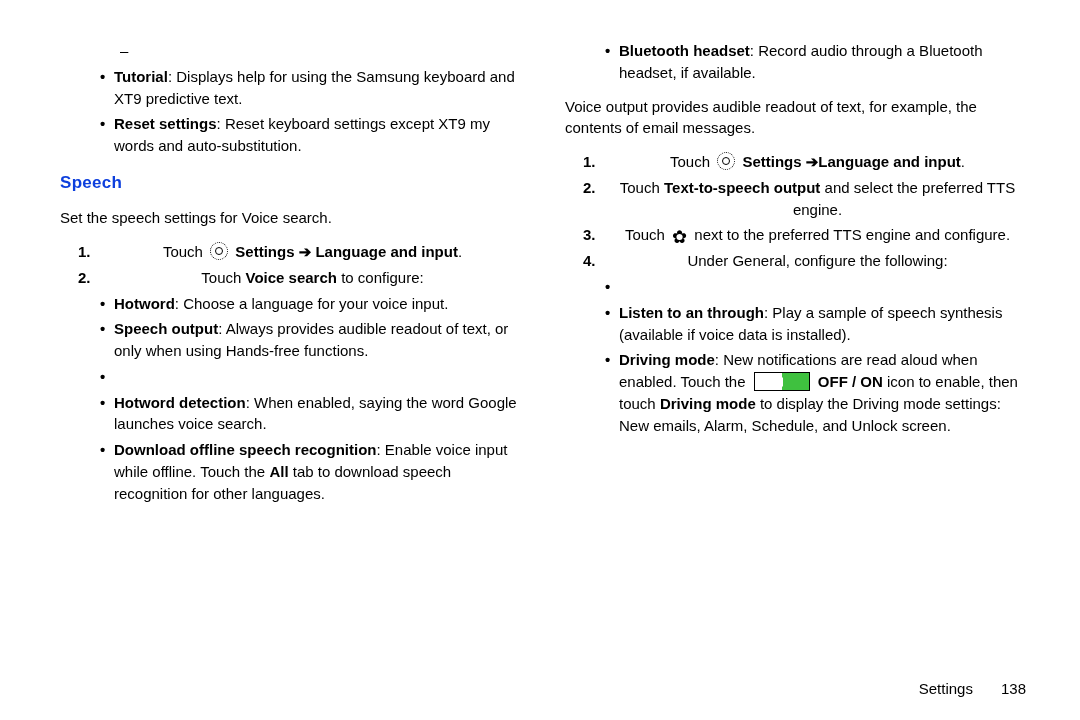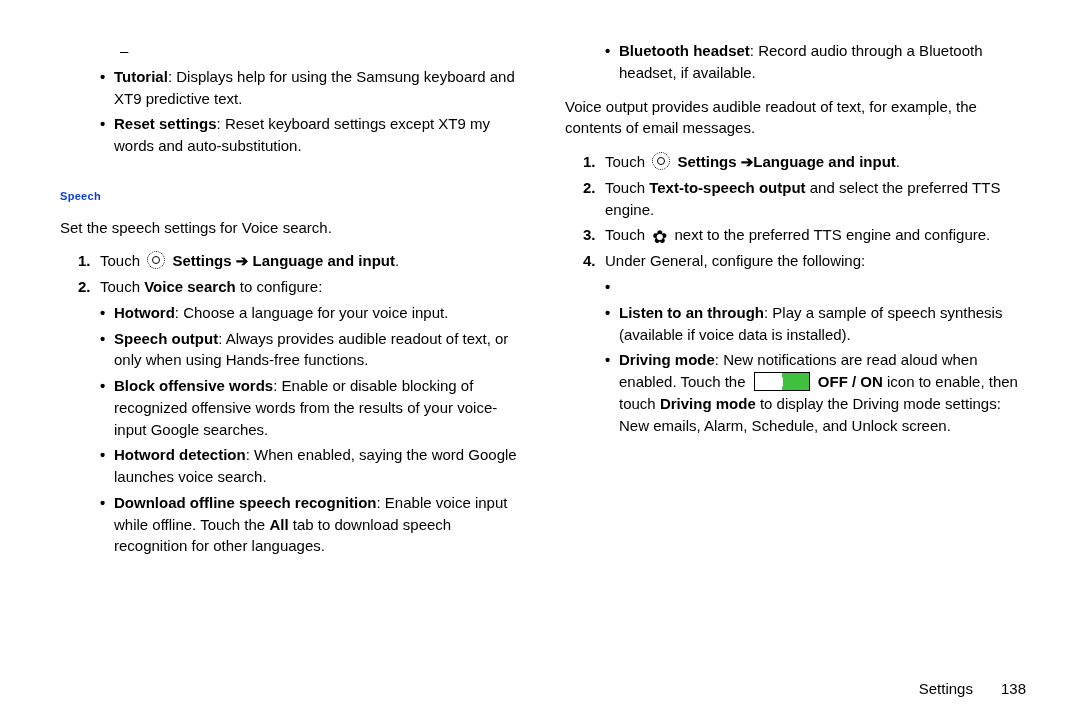--- a/index.html
+++ b/index.html
@@ -10,26 +10,26 @@
     box-sizing:border-box;
     padding:36px 50px 20px 60px;
     display:flex;flex-direction:column;
   }
   .cols{flex:1;display:flex;gap:40px;}
   .col{flex:1;min-width:0;}
   .bullet-row, .dash-row, .num-row{display:flex;align-items:flex-start;margin:4px 0;}
   .bullet-row .mark{width:14px;flex:none;font-weight:bold;}
   .dash-row .mark{width:14px;flex:none;}
   .num-row .mark{width:22px;flex:none;font-weight:bold;}
-  .num-row .body{flex:1;}
+  .num-row .body{flex:1;text-align:center;}
   .bullet-row .body, .dash-row .body, .num-row .body{flex:1;}
   .indent2{padding-left:40px;}
   .indent3{padding-left:60px;}
   b{font-weight:bold;}
-  .sect{color:#0d3fdd;font-weight:800;font-size:11px;margin:32px 0 4px 0;letter-spacing:0.3px;}
+  .sect{color:#0d3fdd;font-weight:800;font-size:17px;margin:14px 0 4px 0;letter-spacing:0.3px;}
   .gear{
     display:inline-block;vertical-align:-3px;width:16px;height:16px;
     border:1.5px dotted #000;border-radius:50%;position:relative;margin:0 3px;
   }
   .gear::after{content:"";position:absolute;inset:4px;border:1.5px solid #000;border-radius:50%;}
   .cog{
     display:inline-block;vertical-align:-3px;margin:0 3px;font-size:18px;line-height:1;
   }
   .toggle{
     display:inline-block;vertical-align:-4px;width:54px;height:17px;
@@ -89,21 +89,20 @@
     <div class="bullet-row indent2">
       <span class="mark">•</span>
       <span class="body"><b>Hotword</b><span>: Choose a language for your voice input.</span></span>
     </div>
     <div class="bullet-row indent2">
       <span class="mark">•</span>
       <span class="body"><b>Speech output</b><span>: Always provides audible readout of text, or only when using Hands-free functions.</span></span>
     </div>
     <div class="bullet-row indent2">
       <span class="mark">•</span>
-      <span class="body"><b>Block offensive words</b><span>: Enable or disable blocking of recognized offensive words from the results of your voice-input Google searches.</span></span>
     </div>
     <div class="bullet-row indent2">
       <span class="mark">•</span>
       <span class="body"><b>Hotword detection</b><span>: When enabled, saying the word Google launches voice search.</span></span>
     </div>
     <div class="bullet-row indent2">
       <span class="mark">•</span>
       <span class="body"><b>Download offline speech recognition</b><span>: Enable voice input while offline. Touch the </span><b>All</b><span> tab to download speech recognition for other languages.</span></span>
     </div>
   </div>

